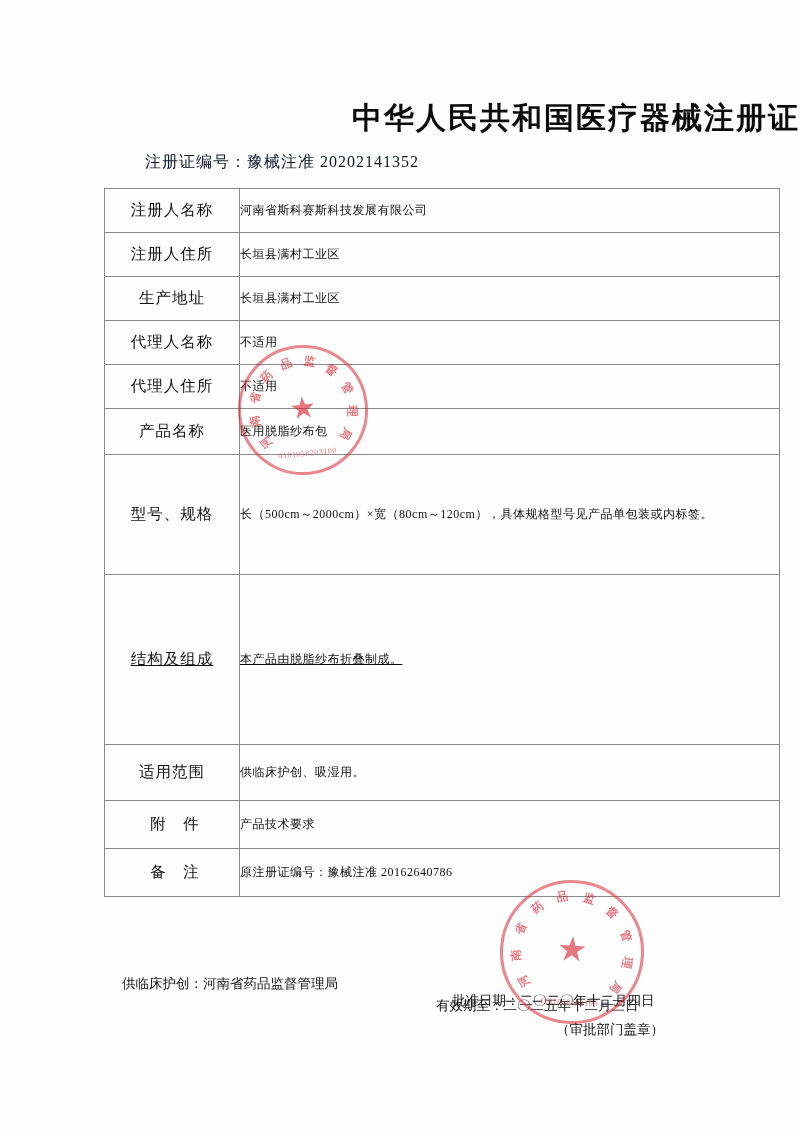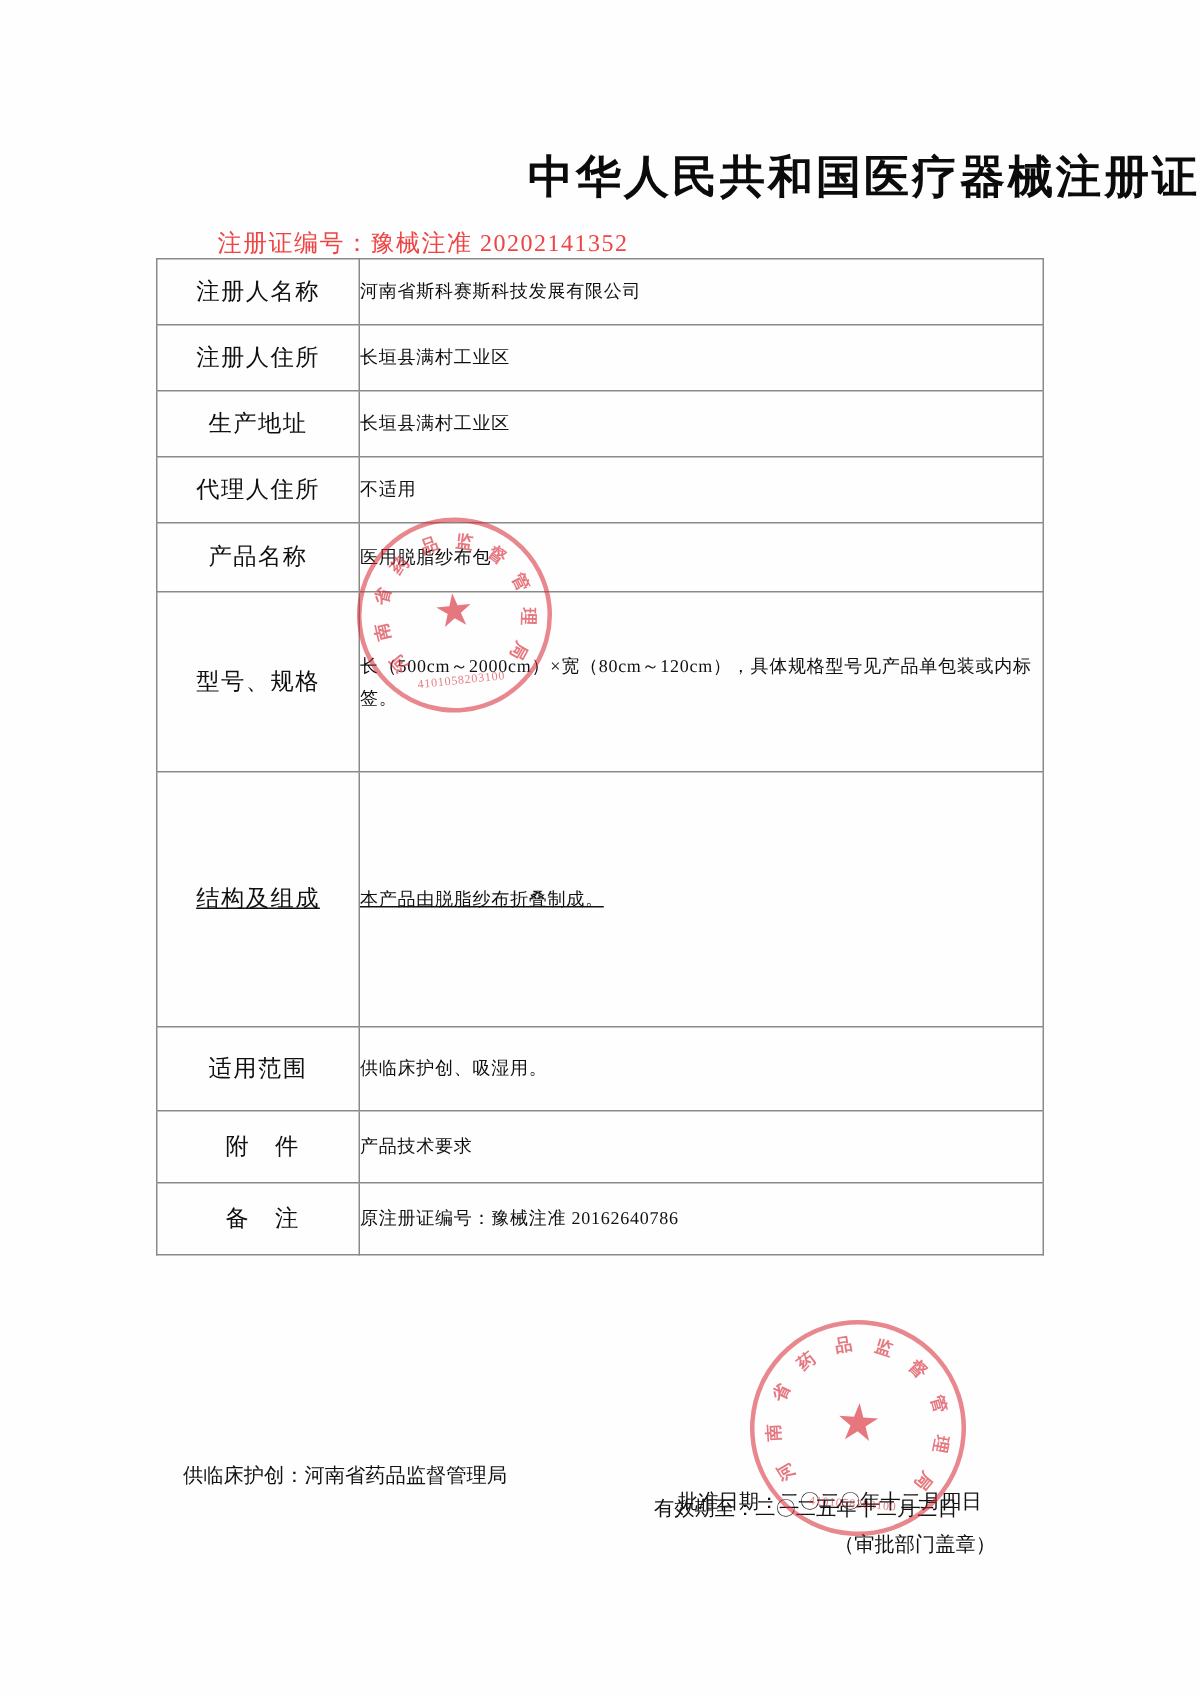--- a/index.html
+++ b/index.html
@@ -33,28 +33,28 @@
     letter-spacing: 2px;
     color: #0b0b0b;
   }
 
   .reg-number {
     position: absolute;
     top: 152px;
     left: 145px;
     font-size: 16px;
     letter-spacing: 1px;
-    color: #ef4444;
+    color: #0f172a;
   }
 
   table.cert {
     position: absolute;
-    top: 172px;
+    top: 188px;
     left: 104px;
-    width: 592px;
+    width: 676px;
     border-collapse: collapse;
     table-layout: fixed;
   }
   table.cert td {
     border: 1px solid #8a8a8a;
     padding: 0;
     vertical-align: middle;
   }
   td.label {
     width: 134px;
@@ -186,20 +186,24 @@
         <td class="label">注册人名称</td>
         <td class="value">河南省斯科赛斯科技发展有限公司</td>
       </tr>
       <tr class="r-h44">
         <td class="label">注册人住所</td>
         <td class="value">长垣县满村工业区</td>
       </tr>
       <tr class="r-h44">
         <td class="label">生产地址</td>
         <td class="value">长垣县满村工业区</td>
+      </tr>
+      <tr class="r-h44">
+        <td class="label">代理人名称</td>
+        <td class="value">不适用</td>
       </tr>
       <tr class="r-h44">
         <td class="label">代理人住所</td>
         <td class="value">不适用</td>
       </tr>
       <tr class="r-h46">
         <td class="label">产品名称</td>
         <td class="value">医用脱脂纱布包</td>
       </tr>
       <tr class="r-h120">

